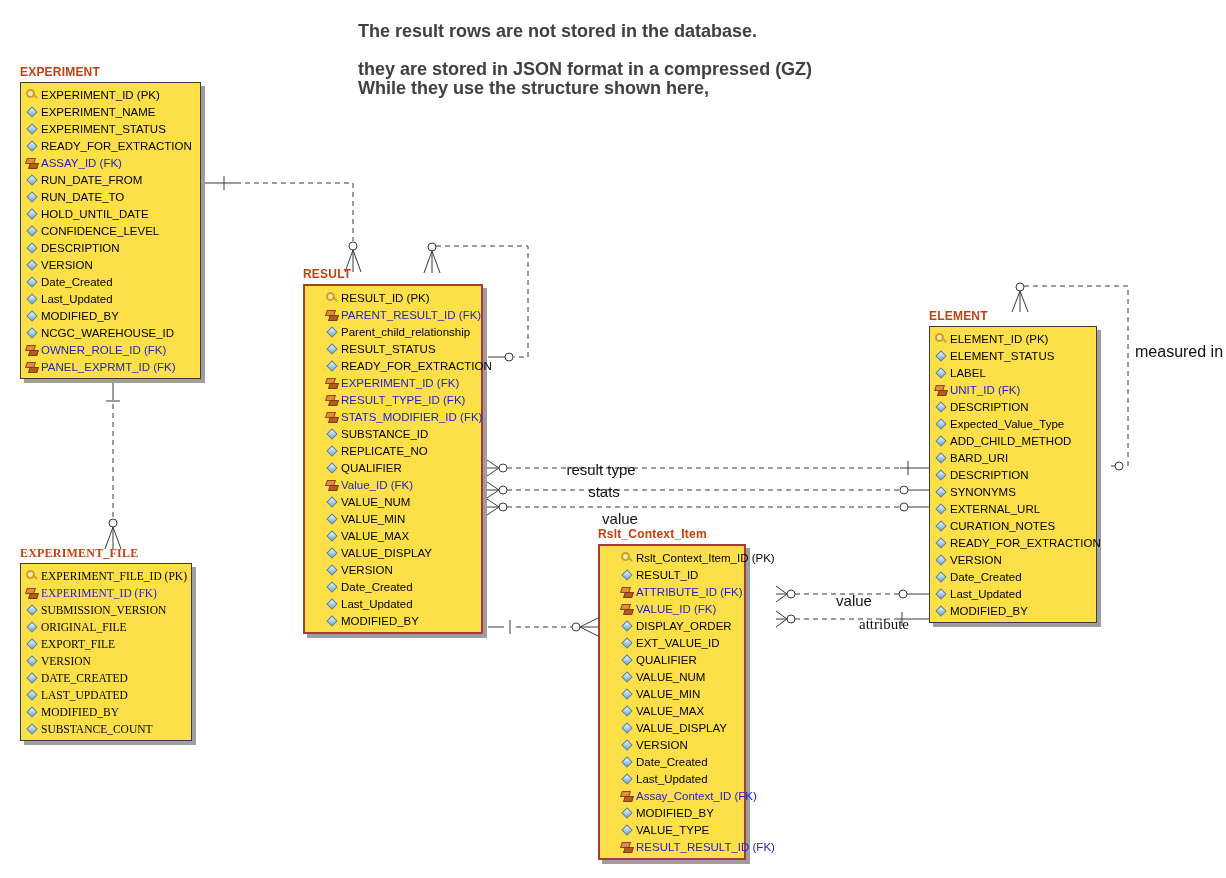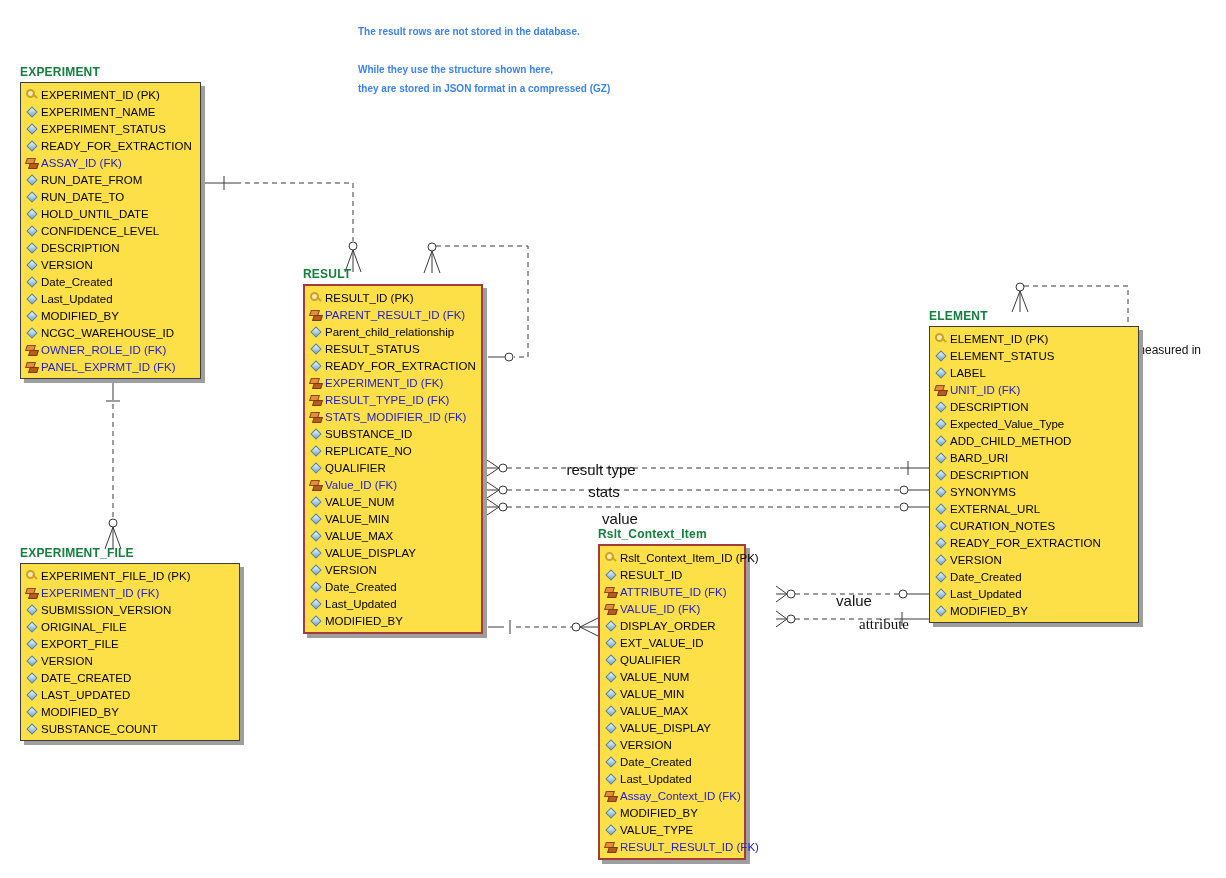--- a/index.html
+++ b/index.html
@@ -5,33 +5,33 @@
   html,body{margin:0;padding:0;background:#fff;}
   .canvas{
     position:relative;width:1226px;height:878px;background:#fff;overflow:hidden;
     font-family:"Liberation Sans","DejaVu Sans",sans-serif;
   }
   svg.wires{position:absolute;left:0;top:0;pointer-events:none;}
   .wire{stroke:var(--line,#3a3a3a);stroke-width:1;fill:none;}
   .wire.dashed{stroke-dasharray:5 4;}
   .port{stroke:var(--line,#3a3a3a);stroke-width:1;fill:#ffffff;}
 
-  .note{position:absolute;font-size:10px;font-weight:bold;color:#3b82f6;line-height:19px;white-space:nowrap;}
+  .note{position:absolute;font-size:18px;font-weight:bold;color:#404040;line-height:19px;white-space:nowrap;}
 
   .rel-label{position:absolute;transform:translate(-50%,-50%);font-size:15px;color:#111;white-space:nowrap;background:transparent;}
-  .rel-label.plain{transform:none;font-size:12px;}
+  .rel-label.plain{transform:none;font-size:16px;}
 
   .etable{position:absolute;}
-  .ttitle{height:17px;font-size:12px;font-weight:bold;color:#15803d;letter-spacing:0.2px;}
+  .ttitle{height:17px;font-size:12px;font-weight:bold;color:#c2410c;letter-spacing:0.2px;}
   .tbox{
     background:#fde047;border:1px solid var(--table-border,#3c3c3c);
     box-shadow:4px 4px 0 var(--shadow,#9e9e9e);
     padding:3px 0;box-sizing:border-box;
   }
-  .etable.red .tbox{border:2px solid var(--red-border,#A33C3C);}
+  .etable.red .tbox{border:2px solid var(--red-border,#A33C3C);padding-left:16px;}
   .frow{height:17px;display:flex;align-items:center;padding-left:4px;font-size:11.5px;color:#000;white-space:nowrap;}
   .frow.fk .flabel{color:var(--fk-text,#2222CC);}
 
   .ficon{width:13px;height:13px;margin-right:3px;flex:0 0 13px;position:relative;display:inline-block;}
   
   .ficon.col::before{
     content:'';position:absolute;left:2.5px;top:2.5px;width:6px;height:6px;
     background:linear-gradient(135deg,#eef7ff 0%,#a8cdec 55%,#6fa3d0 100%);
     border:1px solid #4f81ad;transform:rotate(45deg);
   }
@@ -141,23 +141,23 @@
       <circle class="port" cx="1119" cy="466" r="4"></circle>
       <path class="wire" d="M1115 466 H1111"></path>
     </g>
   </svg>
 
   <div class="note" style="left:358px;top:22px;">
     <div>The result rows are not stored in the database.</div>
   </div>
   <div class="note" style="left:358px;top:60px;">
 
+      <div>they are stored in JSON format in a compressed (GZ)</div>
+
       <div>While they use the structure shown here,</div>
-
-      <div>they are stored in JSON format in a compressed (GZ)</div>
 
     </div>
 
   <div class="rel-label" style="left:601px;top:469px;">result type</div>
   <div class="rel-label" style="left:604px;top:491px;text-align:right;">stats</div>
   <div class="rel-label" style="left:620px;top:518px;">value</div>
   <div class="rel-label" style="left:854px;top:600px;">value</div>
   <div class="rel-label" style="left:884px;top:624px;font-family:Liberation Serif, serif;">attribute</div>
   <div class="rel-label plain" style="left:1135px;top:343px;">measured in</div>
 
@@ -351,21 +351,21 @@
           <span class="flabel">Last_Updated</span>
         </div>
 
         <div class="frow col">
           <span class="ficon col"></span>
           <span class="flabel">MODIFIED_BY</span>
         </div>
       </div>
   </div>
 
-  <div class="etable" style="left:929px;top:309px;width:210px;">
+  <div class="etable" style="left:929px;top:309px;width:168px;">
     <div class="ttitle">ELEMENT</div>
     <div class="tbox">
 
         <div class="frow pk">
           <span class="ficon pk"></span>
           <span class="flabel">ELEMENT_ID (PK)</span>
         </div>
 
         <div class="frow col">
           <span class="ficon col"></span>
@@ -442,21 +442,21 @@
           <span class="flabel">Last_Updated</span>
         </div>
 
         <div class="frow col">
           <span class="ficon col"></span>
           <span class="flabel">MODIFIED_BY</span>
         </div>
       </div>
   </div>
 
-  <div class="etable" style="left:20px;top:546px;width:220px;">
+  <div class="etable" style="left:20px;top:546px;width:172px;font-family:Liberation Serif, serif;">
     <div class="ttitle">EXPERIMENT_FILE</div>
     <div class="tbox">
 
         <div class="frow pk">
           <span class="ficon pk"></span>
           <span class="flabel">EXPERIMENT_FILE_ID (PK)</span>
         </div>
 
         <div class="frow fk">
           <span class="ficon fk"></span>

